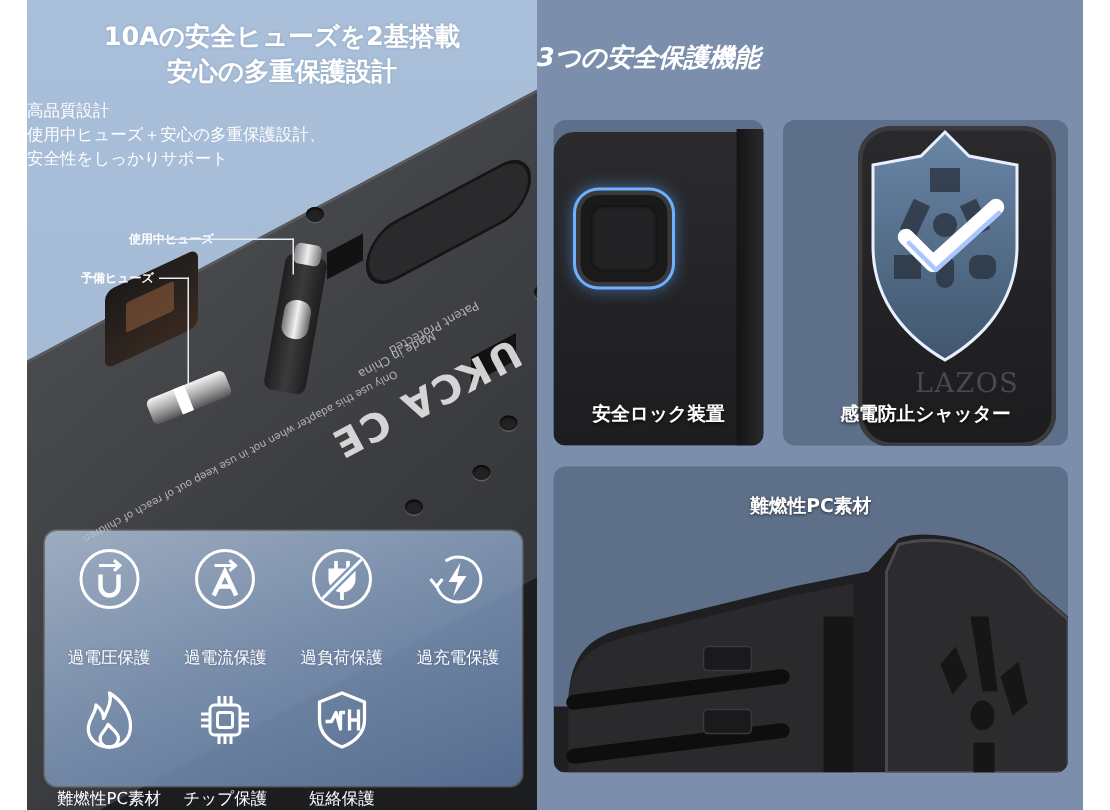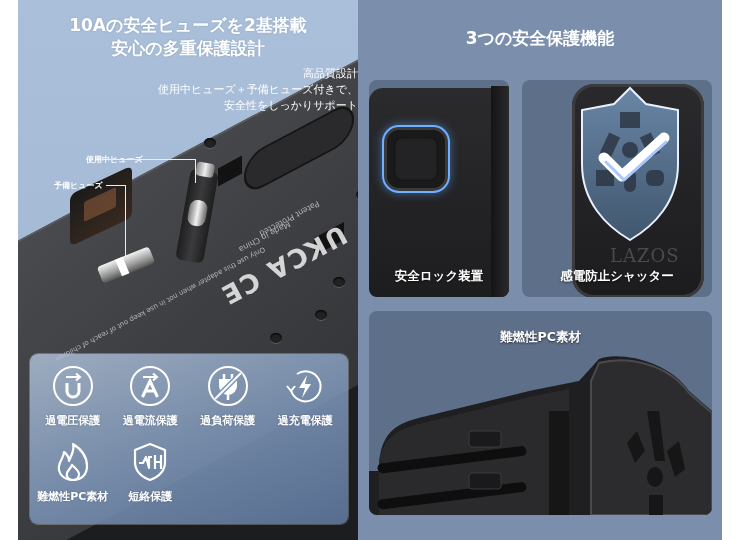--- a/index.html
+++ b/index.html
@@ -16,21 +16,21 @@
     background: #7b8fad;
     overflow: hidden;
   }
 
   .headline {
     position: absolute; left: 0; width: 340px; top: 14px; text-align: center;
     color: #ffffff; font-weight: bold; font-size: 17px; line-height: 23px;
     text-shadow: 0 0 2px rgba(60,80,110,0.25);
   }
   .subtext {
-    position: absolute; left: 0; width: 340px; top: 66px; text-align: right;
+    position: absolute; left: 0; width: 340px; top: 66px; text-align: left;
     color: #ffffff; font-size: 11px; line-height: 16px;
   }
 
   
   .adapter {
     position: absolute; left: -40px; top: 150px; width: 420px; height: 480px;
     background: linear-gradient(160deg, #4a4b4e 0%, #3c3d40 45%, #2e2f31 100%);
     transform: skewY(-28deg) rotate(0deg);
     border-radius: 40px;
     box-shadow: inset 0 0 0 2px #5a5b5f;
@@ -93,28 +93,28 @@
     border-radius: 8px;
     box-shadow: 0 0 0 1px rgba(255,255,255,0.25);
   }
   .icon-grid {
     position: absolute; left: 4px; top: 10px; width: 310px;
     display: grid; grid-template-columns: repeat(4, 1fr); row-gap: 12px;
   }
   .icon-cell { display: flex; flex-direction: column; align-items: center; }
   .icon-cell svg { width: 44px; height: 44px; }
   .icon-label {
-    margin-top: 5px; color: #ffffff; font-size: 11px; font-weight: bold; white-space: nowrap;
+    margin-top: 23px; color: #ffffff; font-size: 11px; font-weight: normal; white-space: nowrap;
     text-shadow: 0 0 2px rgba(40,60,90,0.4);
   }
 
   
   .right-title {
-    position: absolute; left: 0; width: 364px; top: 27px; text-align: center;
-    color: #ffffff; font-weight: bold; font-size: 17px;
+    position: absolute; left: 0; width: 364px; top: 27px; text-align: left;
+    color: #ffffff; font-weight: bold; font-size: 17px; font-style: italic;
   }
   .card {
     position: absolute; border-radius: 8px; overflow: hidden;
     background: #5d6f89;
   }
   .card-lock { left: 11px; top: 80px; width: 140px; height: 217px; background: #5d6f89; }
   .card-shutter { left: 164px; top: 80px; width: 190px; height: 217px; background: #5d6f89; }
   .card-pc { left: 11px; top: 311px; width: 343px; height: 204px; background: #5d6f89; }
 
   .card-label {
@@ -179,21 +179,21 @@
     <div class="marking-big" style="left:196px;top:250px;">UKCA CE</div>
     <div class="marking" style="left:24px;top:300px;font-size:7px;">Only use this adapter when not in use keep out of reach of children</div>
   </div>
 
   <div class="headline">
     <div>10Aの安全ヒューズを2基搭載</div>
     <div>安心の多重保護設計</div>
   </div>
   <div class="subtext">
     <div>高品質設計</div>
-    <div>使用中ヒューズ＋予備ヒューズ付きで、</div>
+    <div>使用中ヒューズ＋安心の多重保護設計、</div>
     <div>安全性をしっかりサポート</div>
   </div>
 
   <div class="callout" style="left:28px;top:154px;margin-left:40px;">使用中ヒューズ</div>
   <div class="callout-line" style="left:90px;top:159px;width:88px;height:24px;border-top-width:1px;border-right-width:1px;"></div>
   <div class="callout" style="left:36px;top:180px;text-align:right;">予備ヒューズ</div>
   <div class="callout-line" style="left:88px;top:185px;width:20px;height:72px;border-top-width:1px;border-right-width:1px;"></div>
 
   <div class="icon-box">
     <div class="icon-grid">
@@ -238,20 +238,28 @@
       </div>
 
       <div class="icon-cell">
         <svg viewBox="0 0 44 44" fill="none" stroke="#fff" stroke-width="2.2" stroke-linejoin="round">
           <path d="M22 40 C12 40 7 33 8 26 C9 20 13 17 13 12 C17 15 18 18 18 21 C20 16 24 10 22 4 C30 9 36 17 36 26 C36 34 31 40 22 40 Z"></path>
           <path d="M22 40 C17 40 15 36 16 33 C17 30 20 28 21 25 C24 28 28 31 28 34 C28 38 25 40 22 40 Z"></path>
         </svg>
         <div class="icon-label">難燃性PC素材</div>
       </div>
 
+      <div class="icon-cell">
+        <svg viewBox="0 0 44 44" fill="none" stroke="#fff" stroke-width="2">
+          <rect x="12" y="12" width="20" height="20" rx="3"></rect>
+          <rect x="17" y="17" width="10" height="10" rx="1.5"></rect>
+          <path d="M18 6 V12 M22 6 V12 M26 6 V12 M18 32 V38 M22 32 V38 M26 32 V38 M6 18 H12 M6 22 H12 M6 26 H12 M32 18 H38 M32 22 H38 M32 26 H38"></path>
+        </svg>
+        <div class="icon-label">チップ保護</div>
+      </div>
 
       <div class="icon-cell">
         <svg viewBox="0 0 44 44" fill="none" stroke="#fff" stroke-width="2.2" stroke-linejoin="round">
           <path d="M22 4 L37 10 V22 C37 31 30 37 22 40 C14 37 7 31 7 22 V10 Z"></path>
           <path d="M11 23 H15 L18 17 L21 28 V17 H24 M27 15 V29 M27 22 H33 M33 15 V29"></path>
         </svg>
         <div class="icon-label">短絡保護</div>
       </div>
 
 

